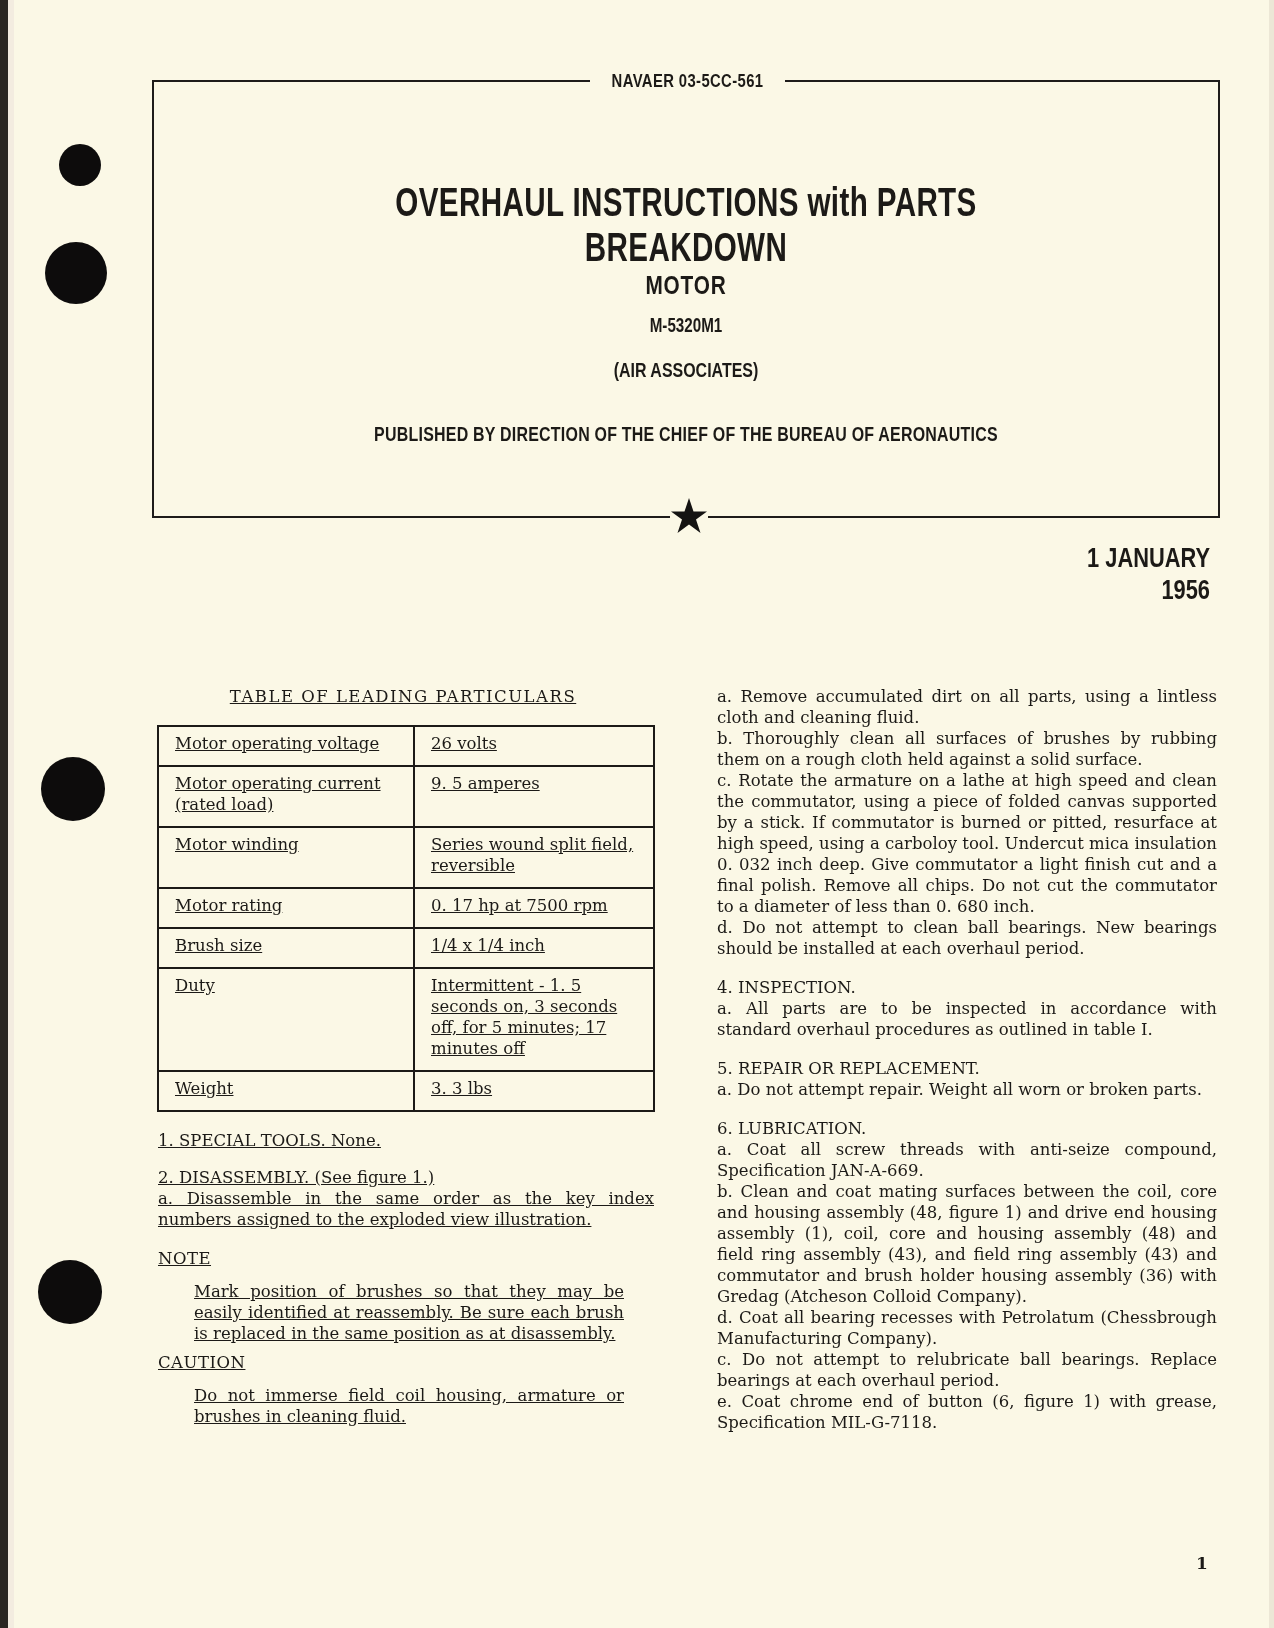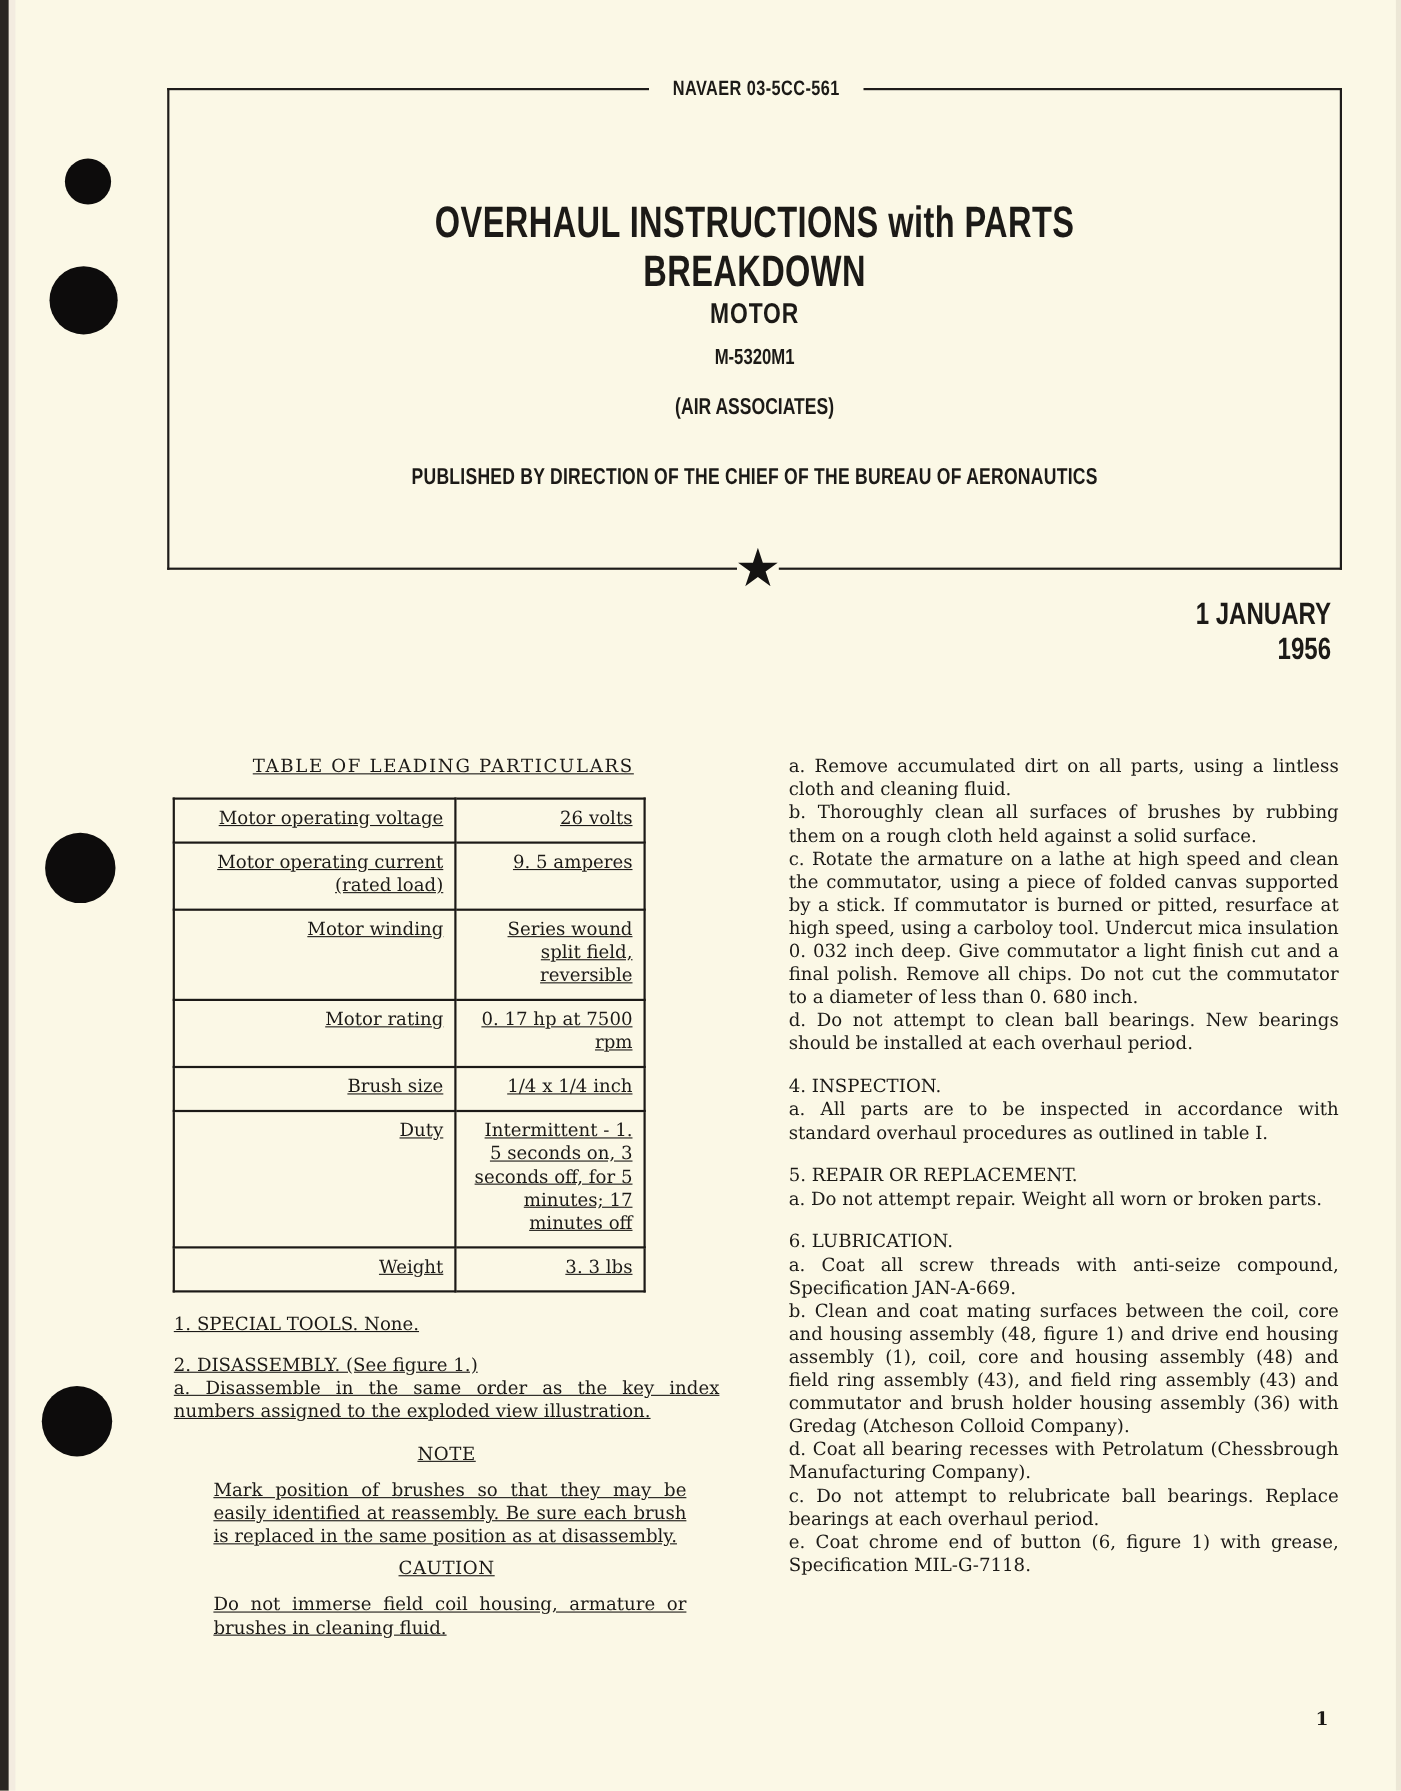--- a/index.html
+++ b/index.html
@@ -55,32 +55,32 @@
     transform: scaleX(0.78); transform-origin: right center;
   }
   .col { position: absolute; font-size: 16.5px; line-height: 21px; }
   .col-left { left: 158px; top: 686px; width: 496px; text-decoration: underline; }
   .col-right { left: 717px; top: 686px; width: 500px; }
   .table-title {
     text-align: center; font-size: 16.5px; letter-spacing: 1.5px; margin: 0 0 18px 0;
     width: 490px;
   }
   table.particulars {
-    border-collapse: collapse; width: 430px; margin-left: -1px; text-align: right;
+    border-collapse: collapse; width: 498px; margin-left: -1px;
   }
   table.particulars td {
     border: 2px solid #1c1a17; vertical-align: top;
     padding: 6px 10px 11px 16px; font-size: 16.5px; line-height: 21px;
   }
   table.particulars td.label { width: 228px; }
   table.particulars td.value { }
   .sec-head { margin-top: 16px; }
   .sec-head:first-of-type { margin-top: 20px; }
   .para { text-align: justify; }
-  .center-head { text-align: center; margin-top: 18px; letter-spacing: 0.5px; }
+  .center-head { text-align: left; margin-top: 18px; letter-spacing: 0.5px; }
   .note-body { margin: 12px 30px 0 36px; text-align: justify; }
   .page-number {
     position: absolute; left: 1196px; top: 1553px; font-weight: bold; font-size: 17px;
   }
 </style>
 </head>
 <body>
 
 <div class="left-edge"></div>
 <div class="left-edge-gap"></div>

